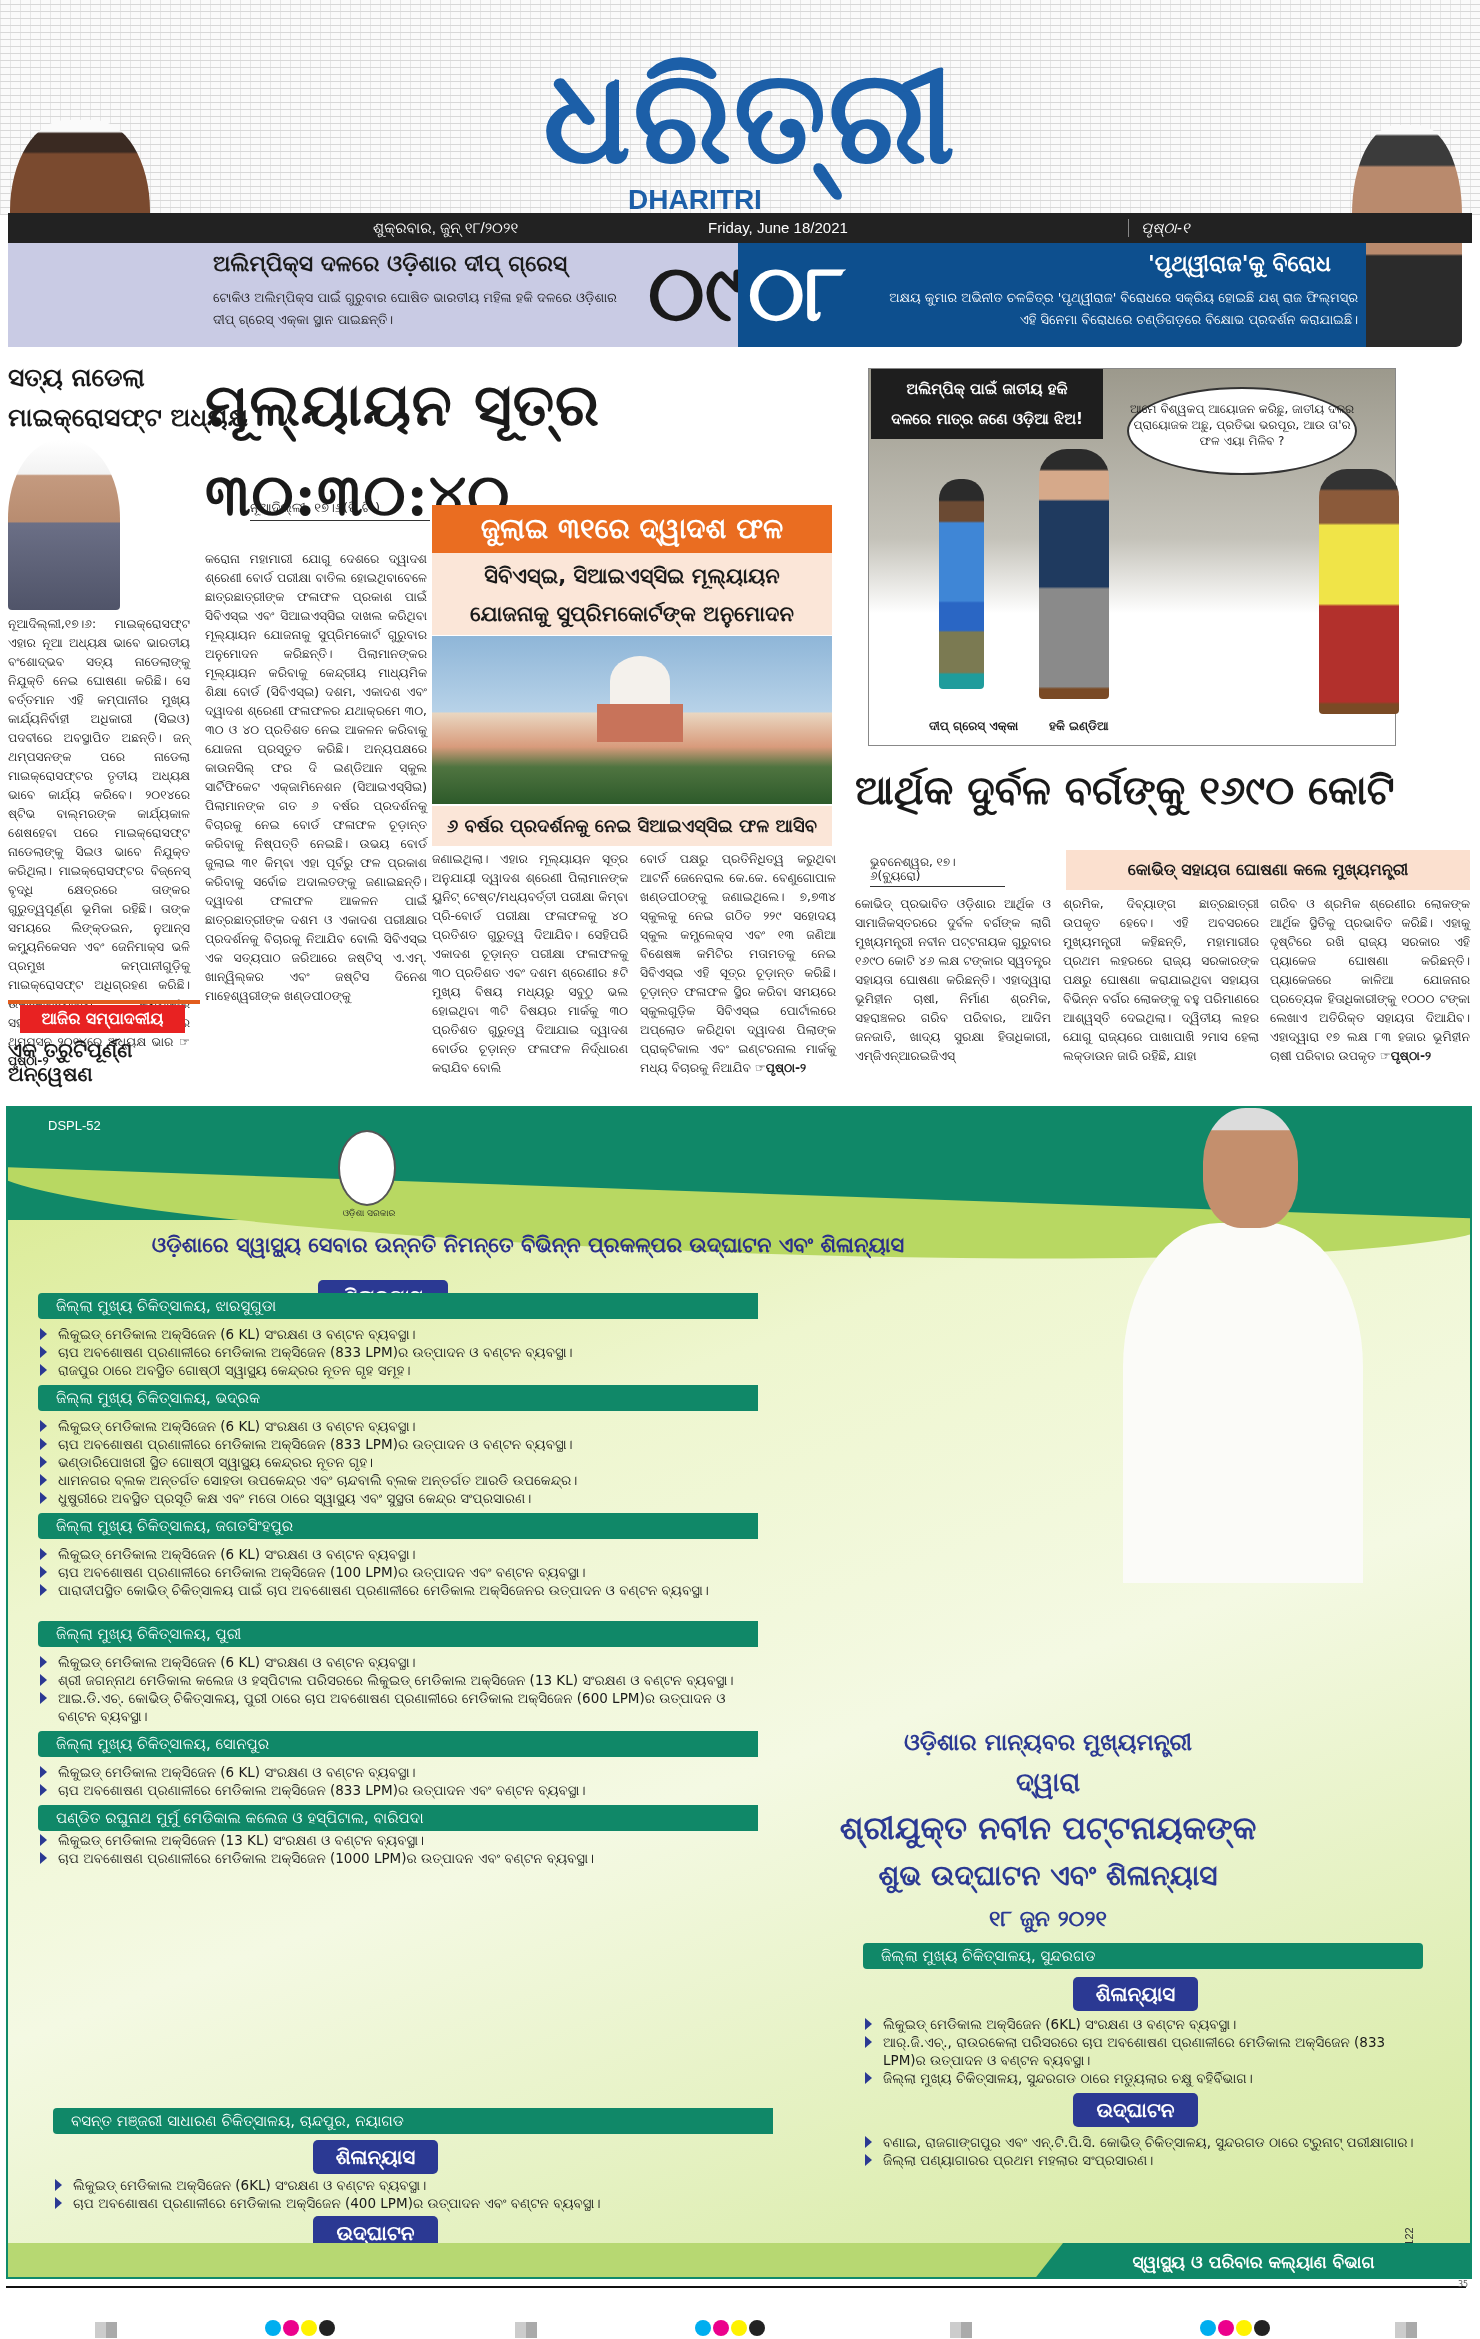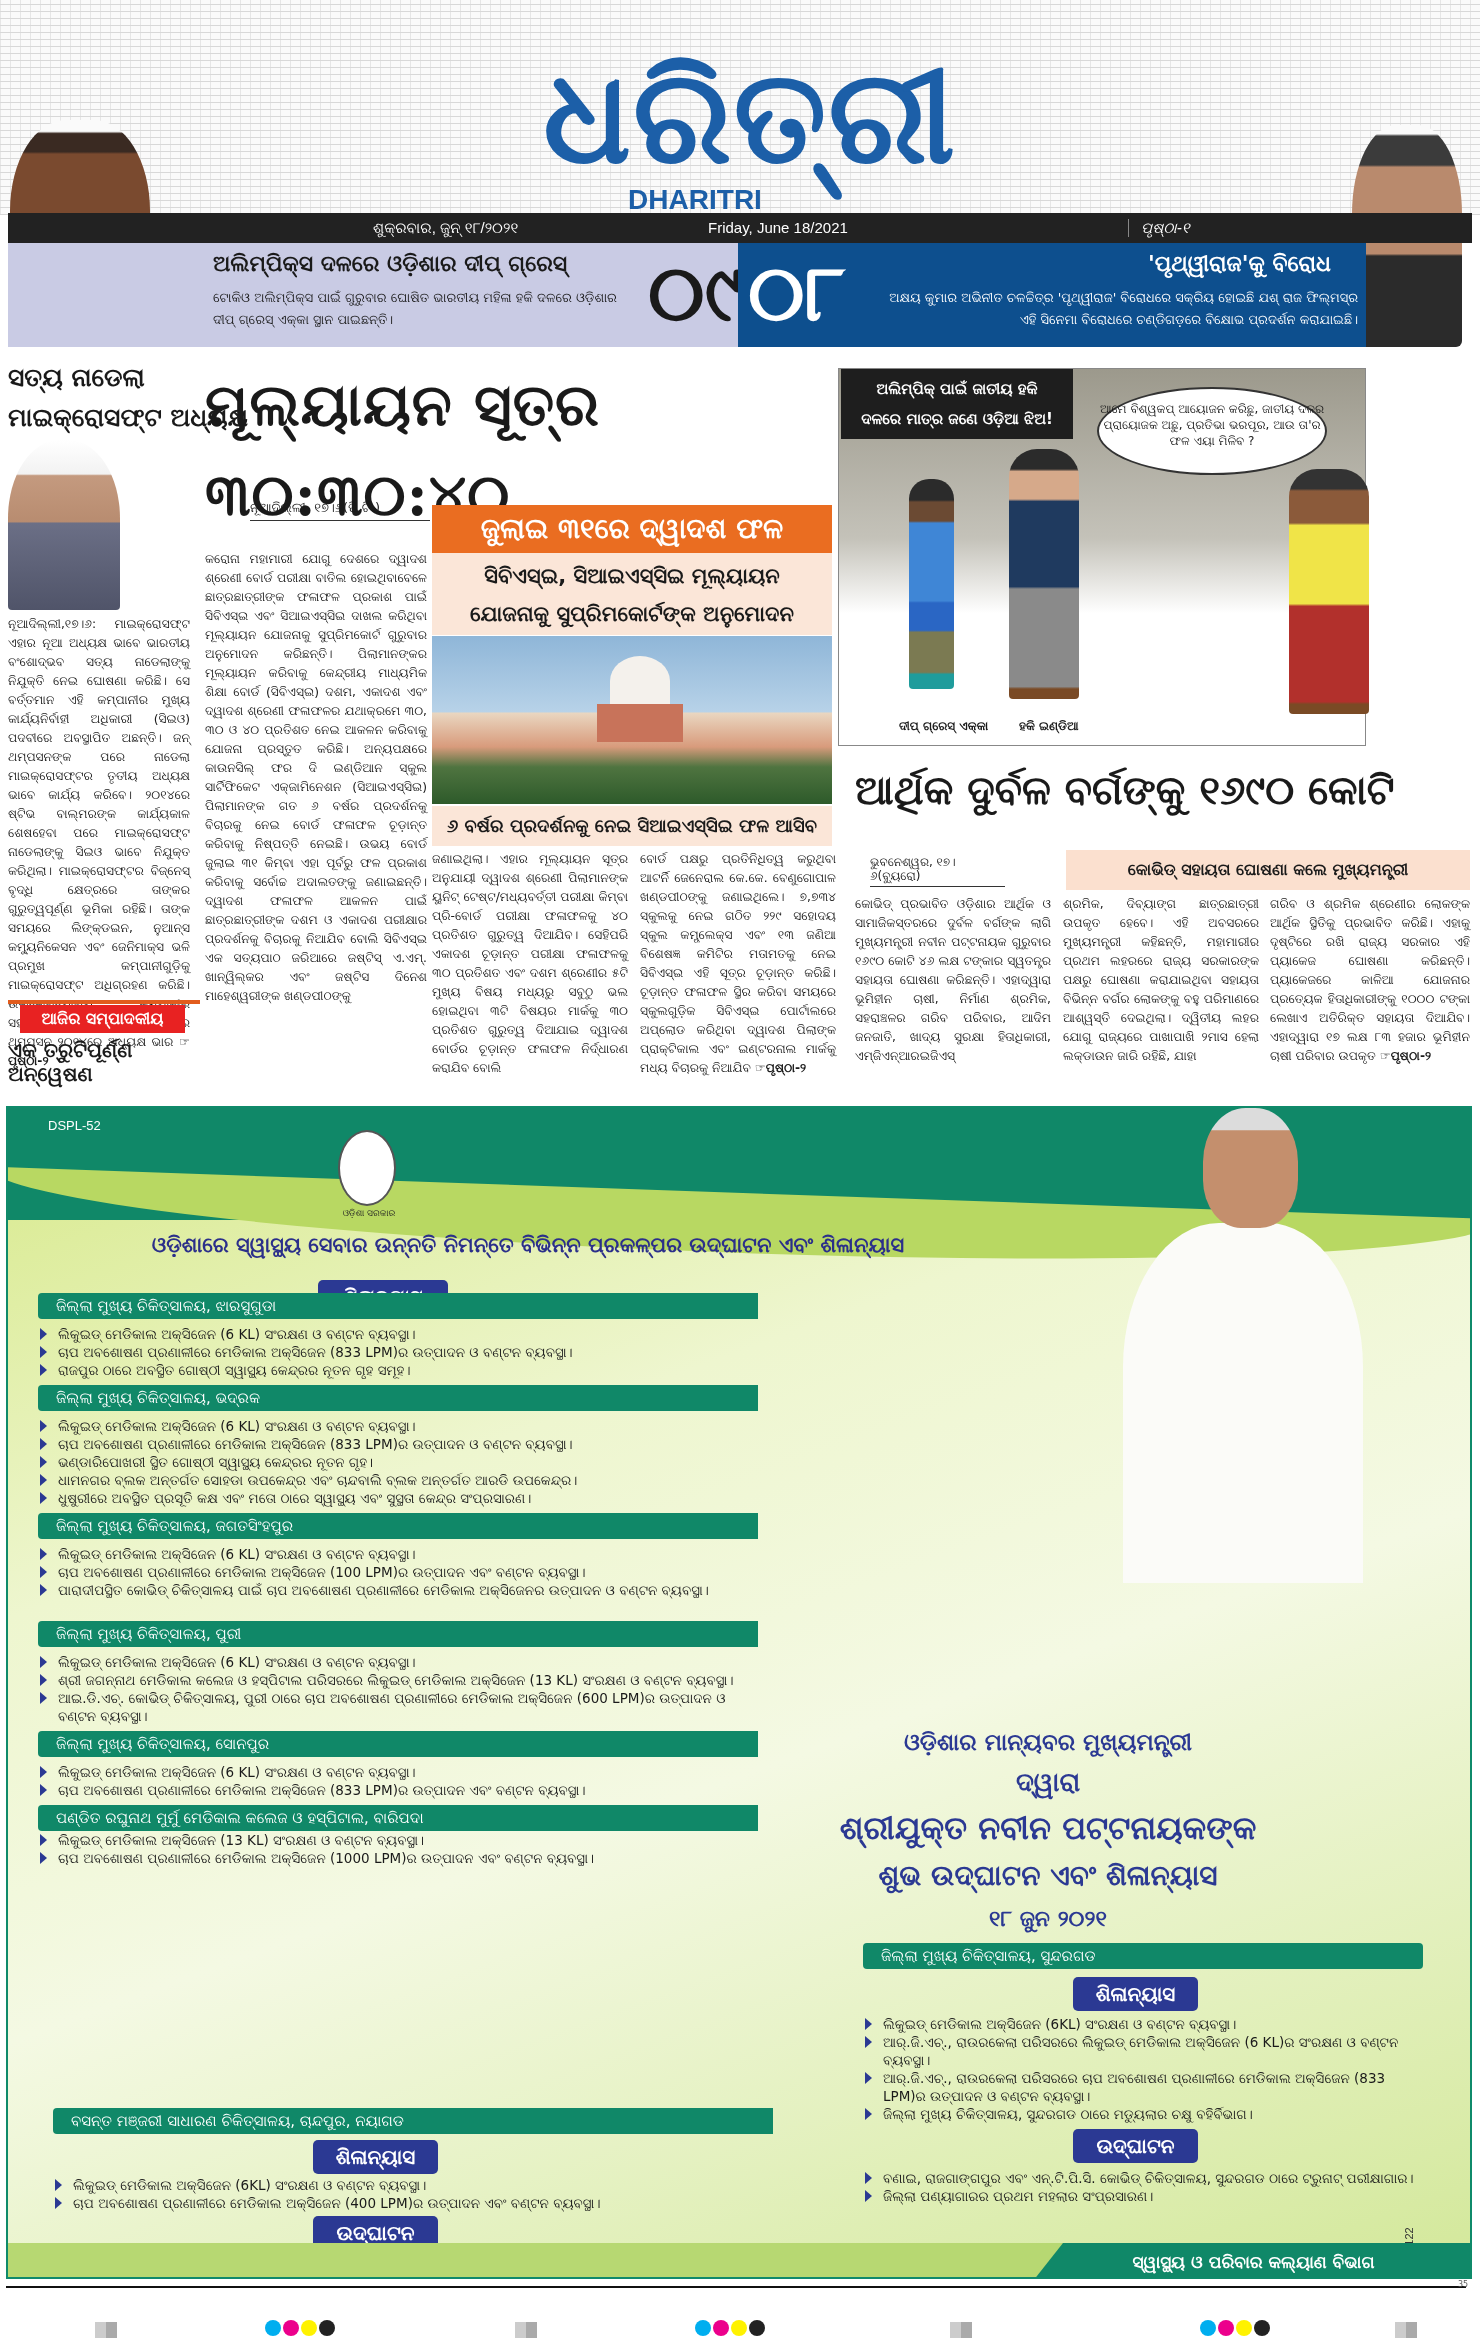--- a/index.html
+++ b/index.html
@@ -44,21 +44,21 @@
   #deck { left: 432px; top: 553px; width: 400px; height: 82px; background: #fbe6d8; font-size: 21px; font-weight: bold; text-align: center; line-height: 38px; padding-top: 4px; }
   #sc-photo { left: 432px; top: 636px; width: 400px; height: 168px; overflow: hidden;
     background: linear-gradient(180deg, #8fb6d8 0%, #b7d2e8 45%, #e9d6c0 46%, #d89b7c 66%, #4f7440 78%, #2d5a2a 100%); }
   #sc-dome { left: 178px; top: 20px; width: 60px; height: 50px; background: #f4f1ec; border-radius: 50% 50% 0 0; }
   #sc-drum { left: 165px; top: 68px; width: 86px; height: 38px; background: #c8735a; }
   #sc-caption { left: 432px; top: 806px; width: 400px; height: 40px; background: #fbe6d8; font-size: 18px; font-weight: bold; text-align: center; line-height: 40px; }
   #lead-col2 { left: 432px; top: 850px; width: 196px; }
   #lead-col3 { left: 640px; top: 850px; width: 196px; }
 
   
-  #cartoon { left: 838px; top: 368px; width: 528px; height: 378px; border: 1px solid #888;
+  #cartoon { left: 868px; top: 368px; width: 528px; height: 378px; border: 1px solid #888;
     background: linear-gradient(180deg, #9c998c 0%, #c4c2b9 45%, #fff 65%, #fff 100%); }
   #cartoon-caption { left: 2px; top: 0; width: 232px; height: 70px; background: #1e1e1e; color: #fff; font-size: 15px; font-weight: bold; text-align: center; line-height: 30px; padding-top: 5px; }
   #speech { left: 258px; top: 18px; width: 230px; height: 88px; background: #fff; border: 2px solid #333; border-radius: 50%; font-size: 12px; line-height: 16px; text-align: center; padding-top: 12px; font-weight: normal; }
   .figure { background: #333; }
   .fig-label { font-size: 12px; font-weight: bold; }
 
   
   #right-headline { left: 855px; top: 760px; width: 620px; font-family: "DejaVu Serif", serif; font-size: 40px; font-weight: bold; line-height: 60px; }
   #right-dateline { left: 870px; top: 855px; width: 135px; font-size: 12px; border-bottom: 1px solid #333; padding-bottom: 3px; }
   #right-deck { left: 1066px; top: 850px; width: 404px; height: 40px; background: #fbe0cf; font-size: 16px; font-weight: bold; text-align: center; line-height: 40px; }
@@ -255,21 +255,20 @@
     <div id="cm-t2">ଶ୍ରୀଯୁକ୍ତ ନବୀନ ପଟ୍ଟନାୟକଙ୍କ</div>
     <div id="cm-t4">ଶୁଭ ଉଦ୍‌ଘାଟନ ଏବଂ ଶିଳାନ୍ୟାସ</div>
     <div id="cm-t5">୧୮ ଜୁନ ୨୦୨୧</div>
   </div>
 
   <div class="abs" style="left:855px;top:835px;width:560px;">
     <div class="ad-section-bar" style="border-radius:4px;">ଜିଲ୍ଲା ମୁଖ୍ୟ ଚିକିତ୍ସାଳୟ, ସୁନ୍ଦରଗଡ</div>
     <div class="pill" style="width:125px;margin:8px auto 4px 210px;">ଶିଳାନ୍ୟାସ</div>
     <div id="sg-found">
         <div class="ad-item"><span class="bullet"></span><span>ଲିକୁଇଡ୍ ମେଡିକାଲ ଅକ୍ସିଜେନ (6KL) ସଂରକ୍ଷଣ ଓ ବଣ୍ଟନ ବ୍ୟବସ୍ଥା।</span></div>
-        <div class="ad-item"><span class="bullet"></span><span>ଆର୍.ଜି.ଏଚ୍., ରାଉରକେଲା ପରିସରରେ ଲିକୁଇଡ୍ ମେଡିକାଲ ଅକ୍ସିଜେନ (6 KL)ର ସଂରକ୍ଷଣ ଓ ବଣ୍ଟନ ବ୍ୟବସ୍ଥା।</span></div>
         <div class="ad-item"><span class="bullet"></span><span>ଆର୍.ଜି.ଏଚ୍., ରାଉରକେଲା ପରିସରରେ ଚାପ ଅବଶୋଷଣ ପ୍ରଣାଳୀରେ ମେଡିକାଲ ଅକ୍ସିଜେନ (833 LPM)ର ଉତ୍ପାଦନ ଓ ବଣ୍ଟନ ବ୍ୟବସ୍ଥା।</span></div>
         <div class="ad-item"><span class="bullet"></span><span>ଜିଲ୍ଲା ମୁଖ୍ୟ ଚିକିତ୍ସାଳୟ, ସୁନ୍ଦରଗଡ ଠାରେ ମଡ୍ୟୁଲାର ଚକ୍ଷୁ ବହିର୍ବିଭାଗ।</span></div>
       </div>
     <div class="pill" style="width:125px;margin:6px auto 6px 210px;">ଉଦ୍‌ଘାଟନ</div>
     <div id="sg-inaug">
         <div class="ad-item"><span class="bullet"></span><span>ବଣାଇ, ରାଜଗାଙ୍ଗପୁର ଏବଂ ଏନ୍.ଟି.ପି.ସି. କୋଭିଡ୍ ଚିକିତ୍ସାଳୟ, ସୁନ୍ଦରଗଡ ଠାରେ ଟ୍ରୁନାଟ୍ ପରୀକ୍ଷାଗାର।</span></div>
         <div class="ad-item"><span class="bullet"></span><span>ଜିଲ୍ଲା ପଣ୍ୟାଗାରର ପ୍ରଥମ ମହଲାର ସଂପ୍ରସାରଣ।</span></div>
       </div>
   </div>
 

